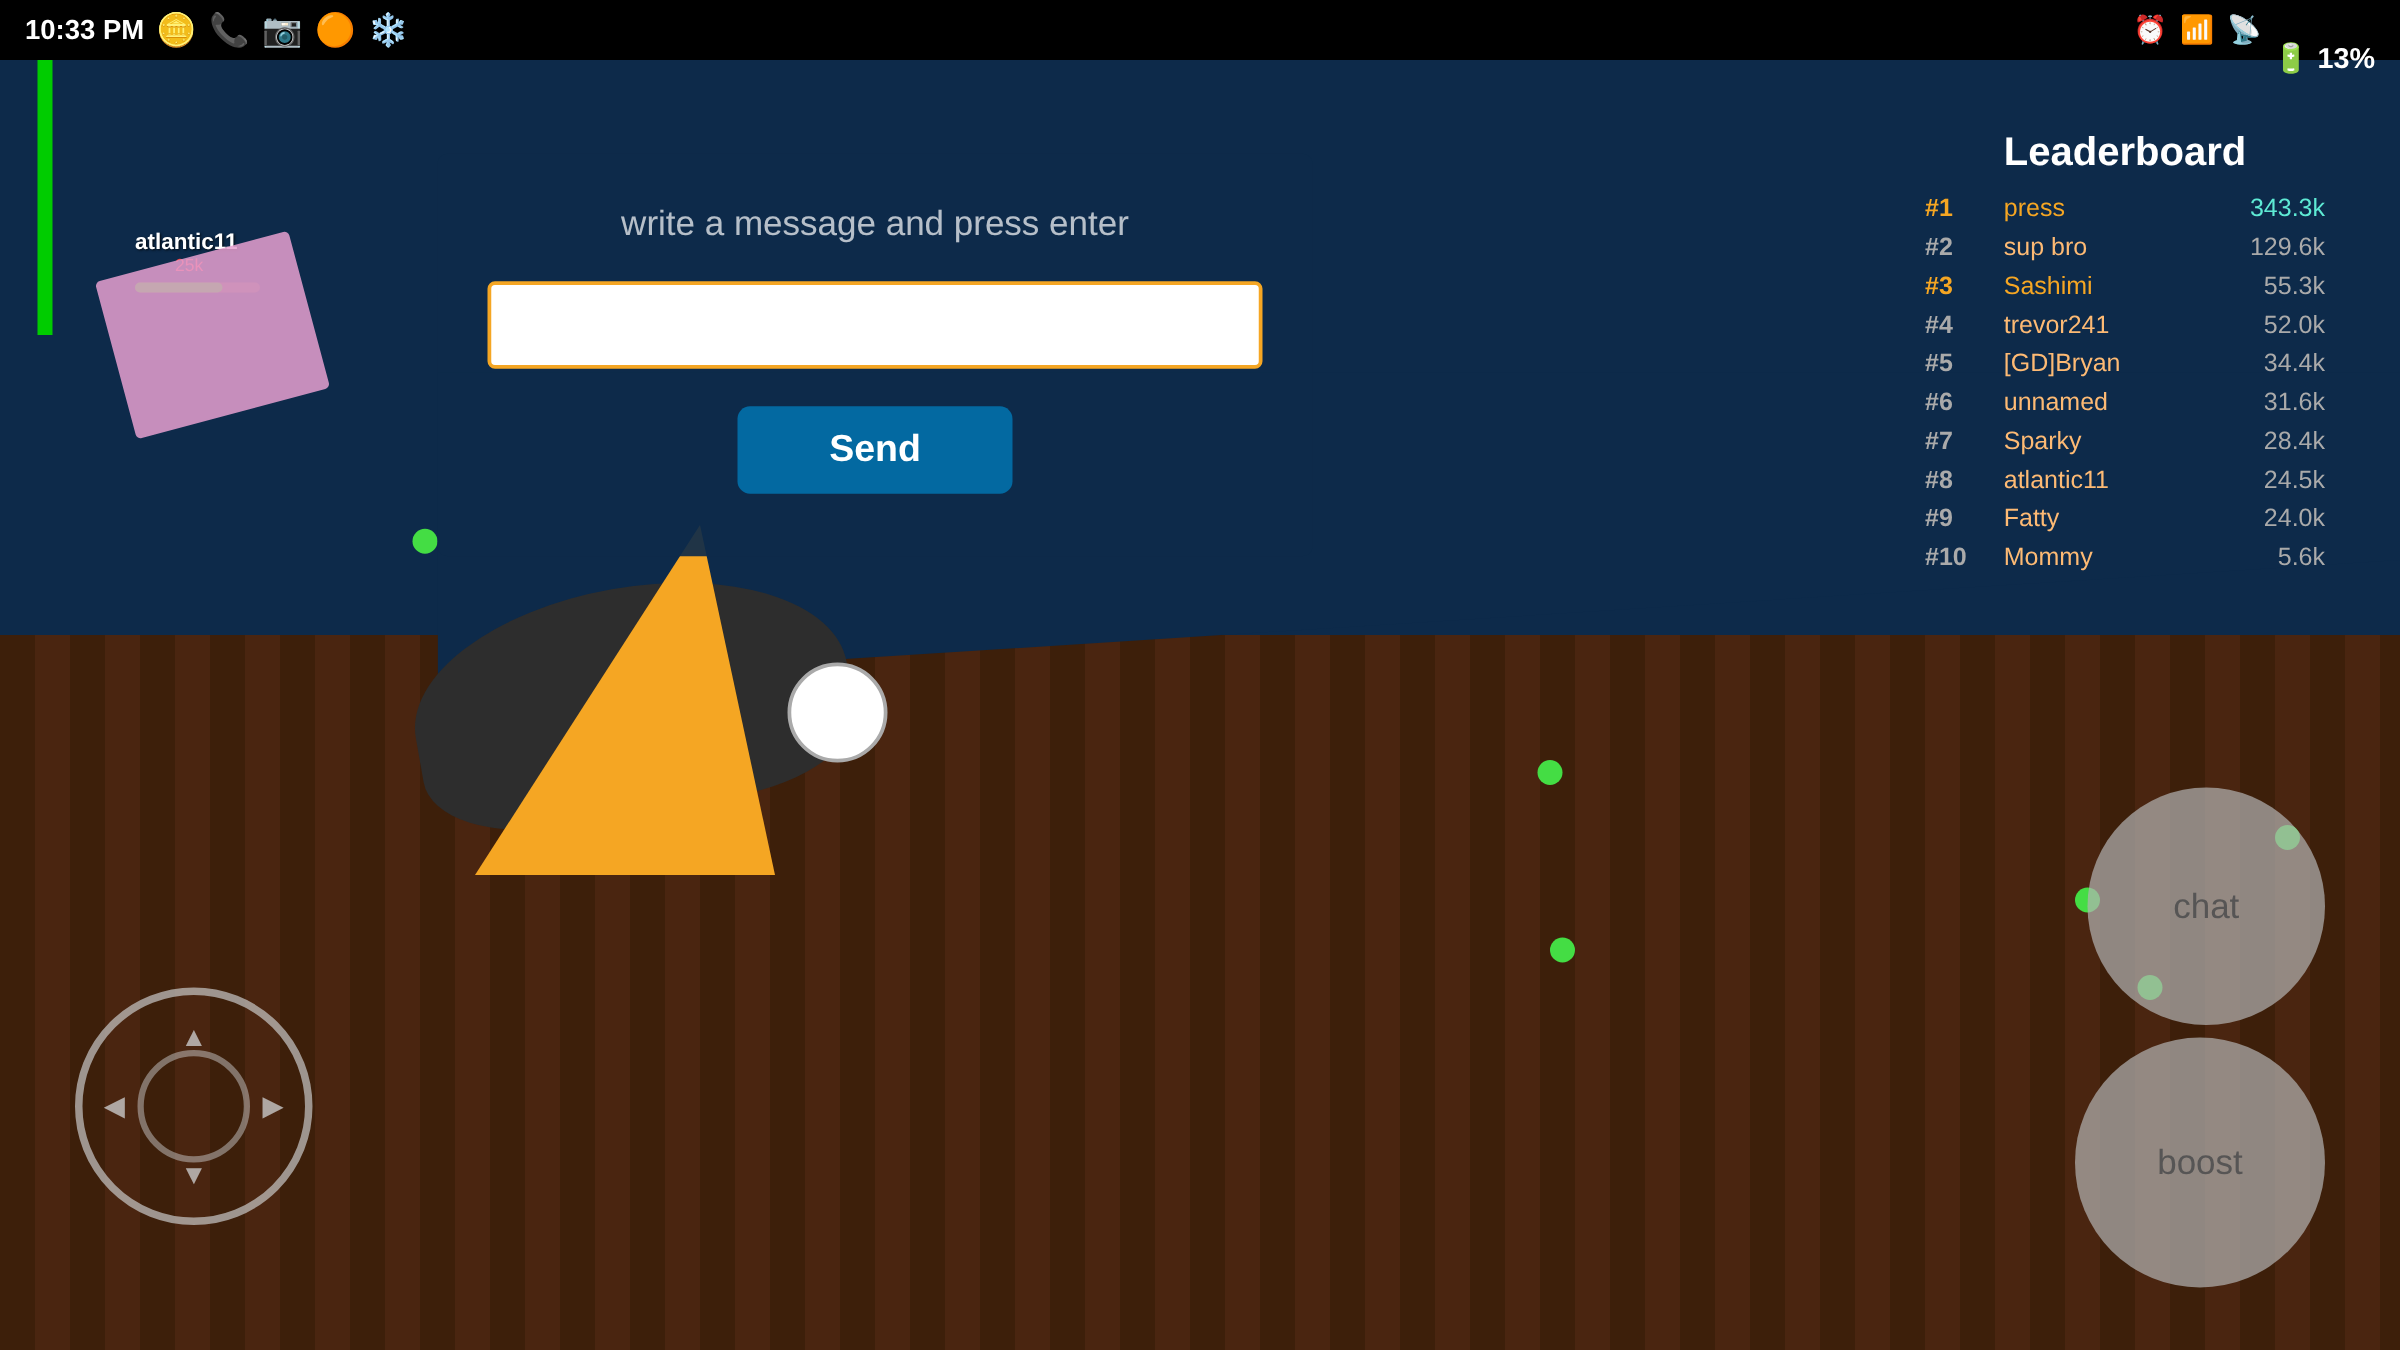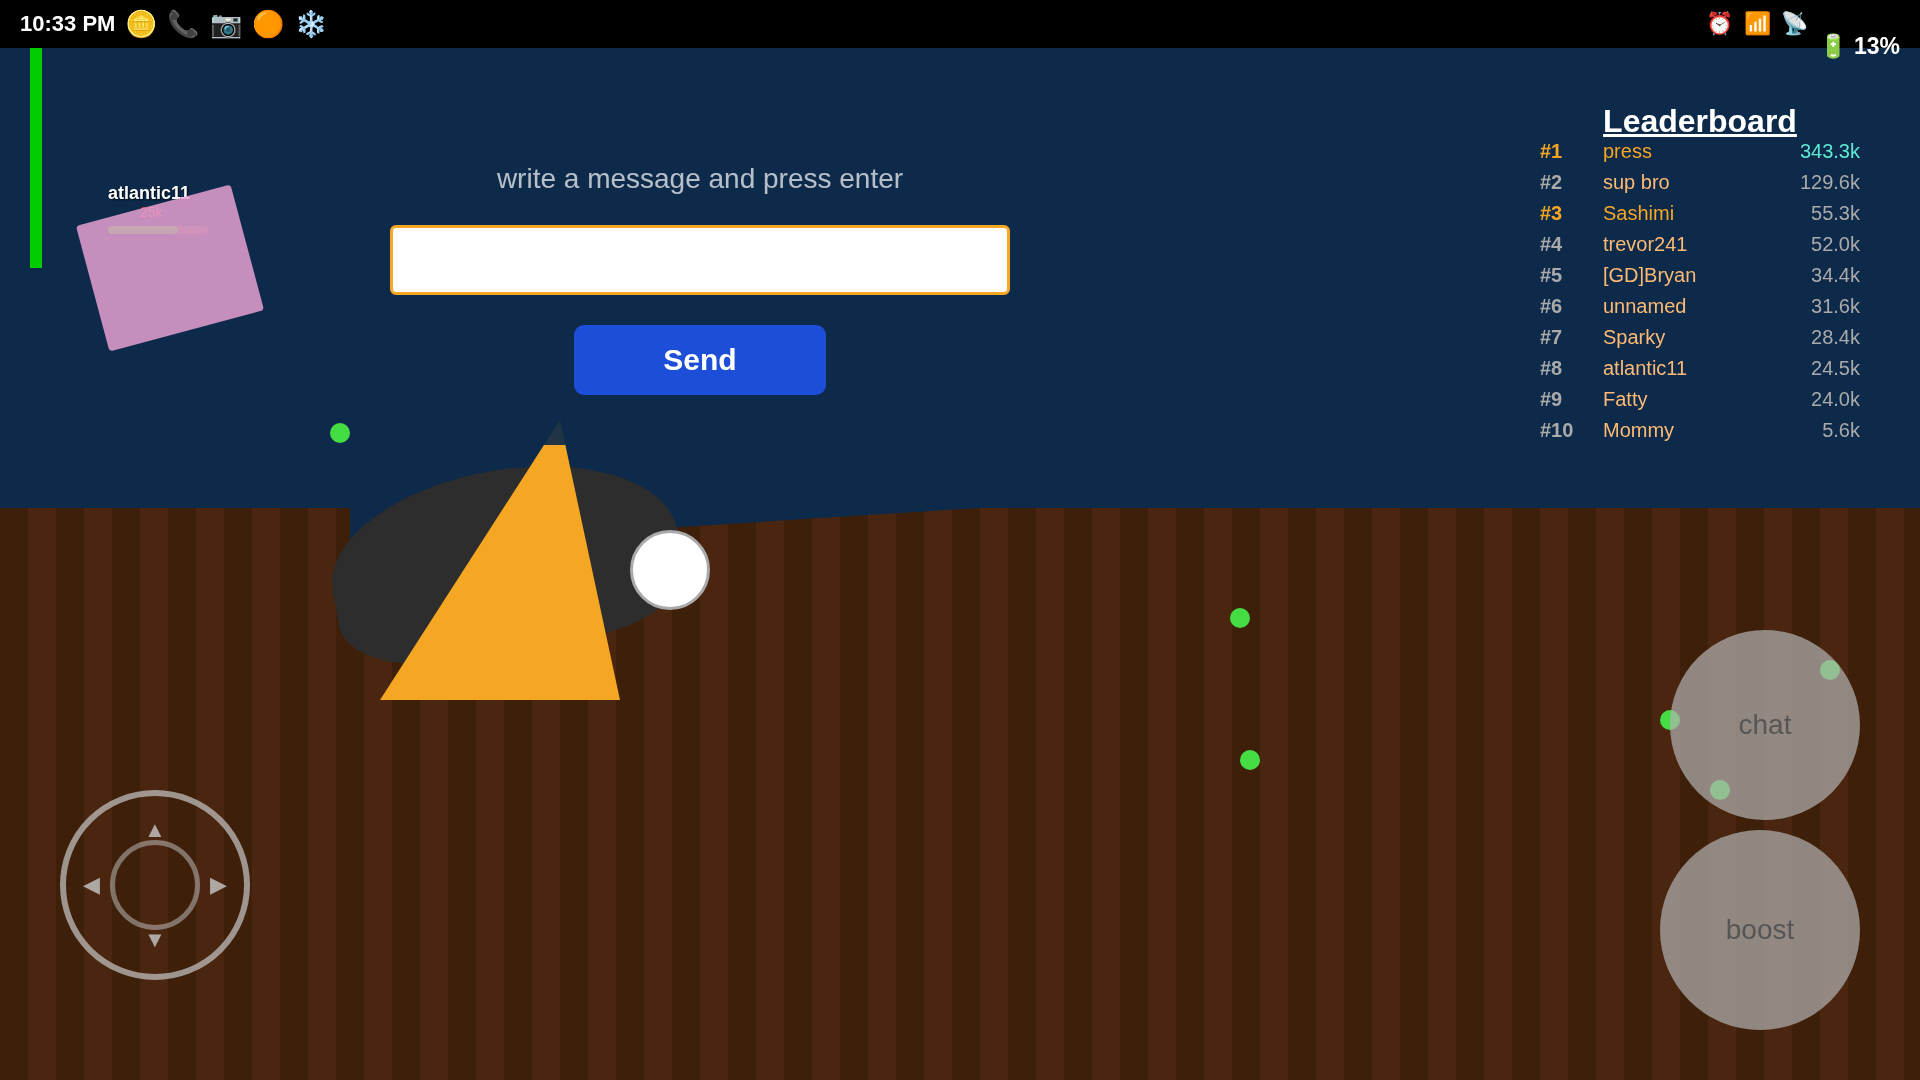--- a/index.html
+++ b/index.html
@@ -184,23 +184,23 @@
       border-radius: 6px;
       font-size: 22px;
       padding: 0 16px;
       outline: none;
       margin-bottom: 30px;
     }
 
     #send-btn {
       display: block;
       margin: 0 auto;
-      width: 252px;
+      width: 220px;
       height: 70px;
-      background: #1d4ed8;
+      background: #0369a1;
       border: none;
       border-radius: 10px;
       color: white;
       font-size: 30px;
       font-weight: bold;
       cursor: pointer;
     }
 
     
     #leaderboard {
@@ -208,22 +208,22 @@
       top: 55px; right: 60px;
       width: 320px;
       color: white;
       z-index: 60;
     }
 
     #leaderboard-title {
       font-size: 32px;
       font-weight: bold;
       text-align: center;
-      color: white;
-      text-decoration: underline;
+      margin-bottom: 16px;
+      color: white;
     }
 
     .lb-row {
       display: flex;
       align-items: center;
       margin-bottom: 8px;
       font-size: 20px;
       gap: 8px;
     }
 

